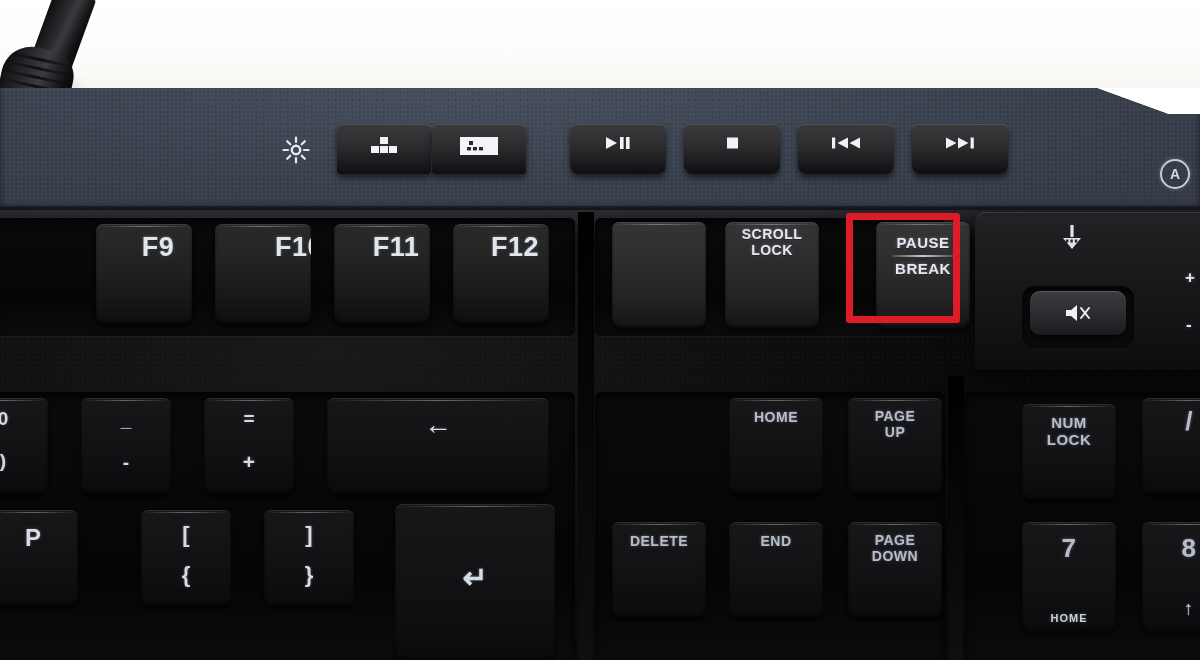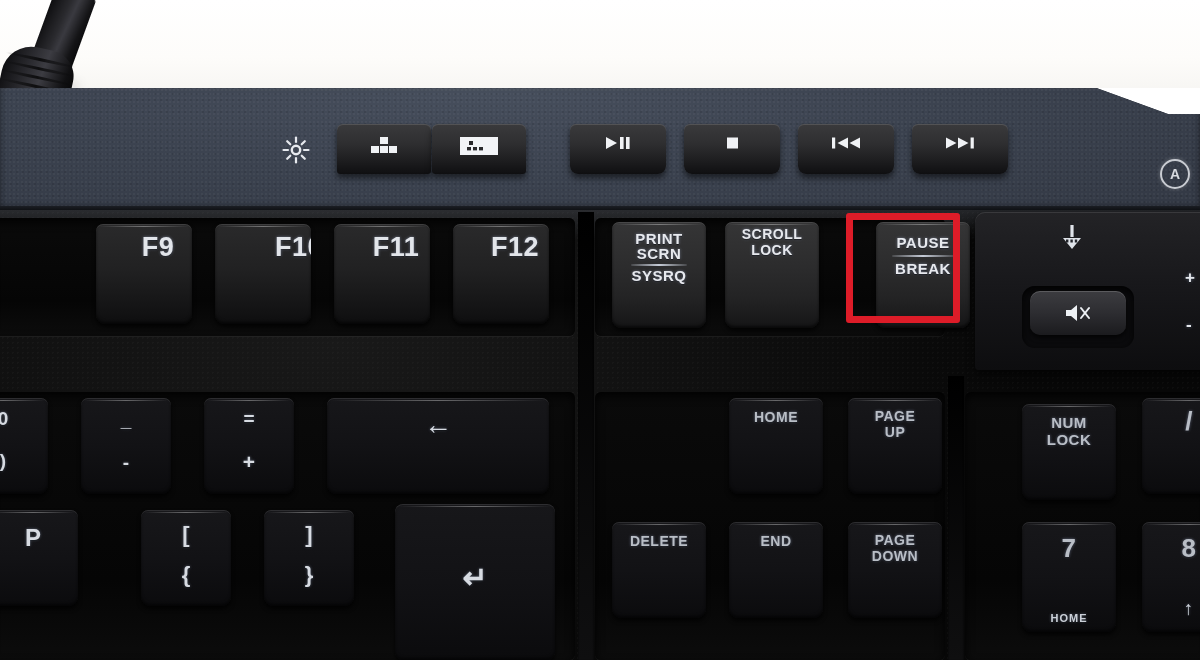--- a/index.html
+++ b/index.html
@@ -335,26 +335,20 @@
     <span class="cap-top"></span>
     <span class="lbl" style="font-size:27px;margin-top:5px;">F11</span>
   </div>
   <div class="key dim" style="left:453px;top:224px;width:96px;height:100px;">
     <span class="cap-top"></span>
     <span class="lbl" style="font-size:27px;margin-top:5px;">F12</span>
   </div>
 
   <div class="key" style="left:612px;top:222px;width:94px;height:106px;padding-top:9px;">
     <span class="cap-top"></span>
-    <div class="split">
-      <span class="lbl" style="font-size:15px;">PRINT</span>
-      <span class="lbl" style="font-size:15px;">SCRN</span>
-      <span class="divline"></span>
-      <span class="lbl" style="font-size:15px;">SYSRQ</span>
-    </div>
   </div>
 
   <div class="key" style="left:725px;top:222px;width:94px;height:106px;">
     <span class="cap-top"></span>
     <div class="split">
       <span class="lbl" style="font-size:14px;">SCROLL</span>
       <span class="lbl" style="font-size:14px;margin-top:2px;">LOCK</span>
     </div>
   </div>
 

